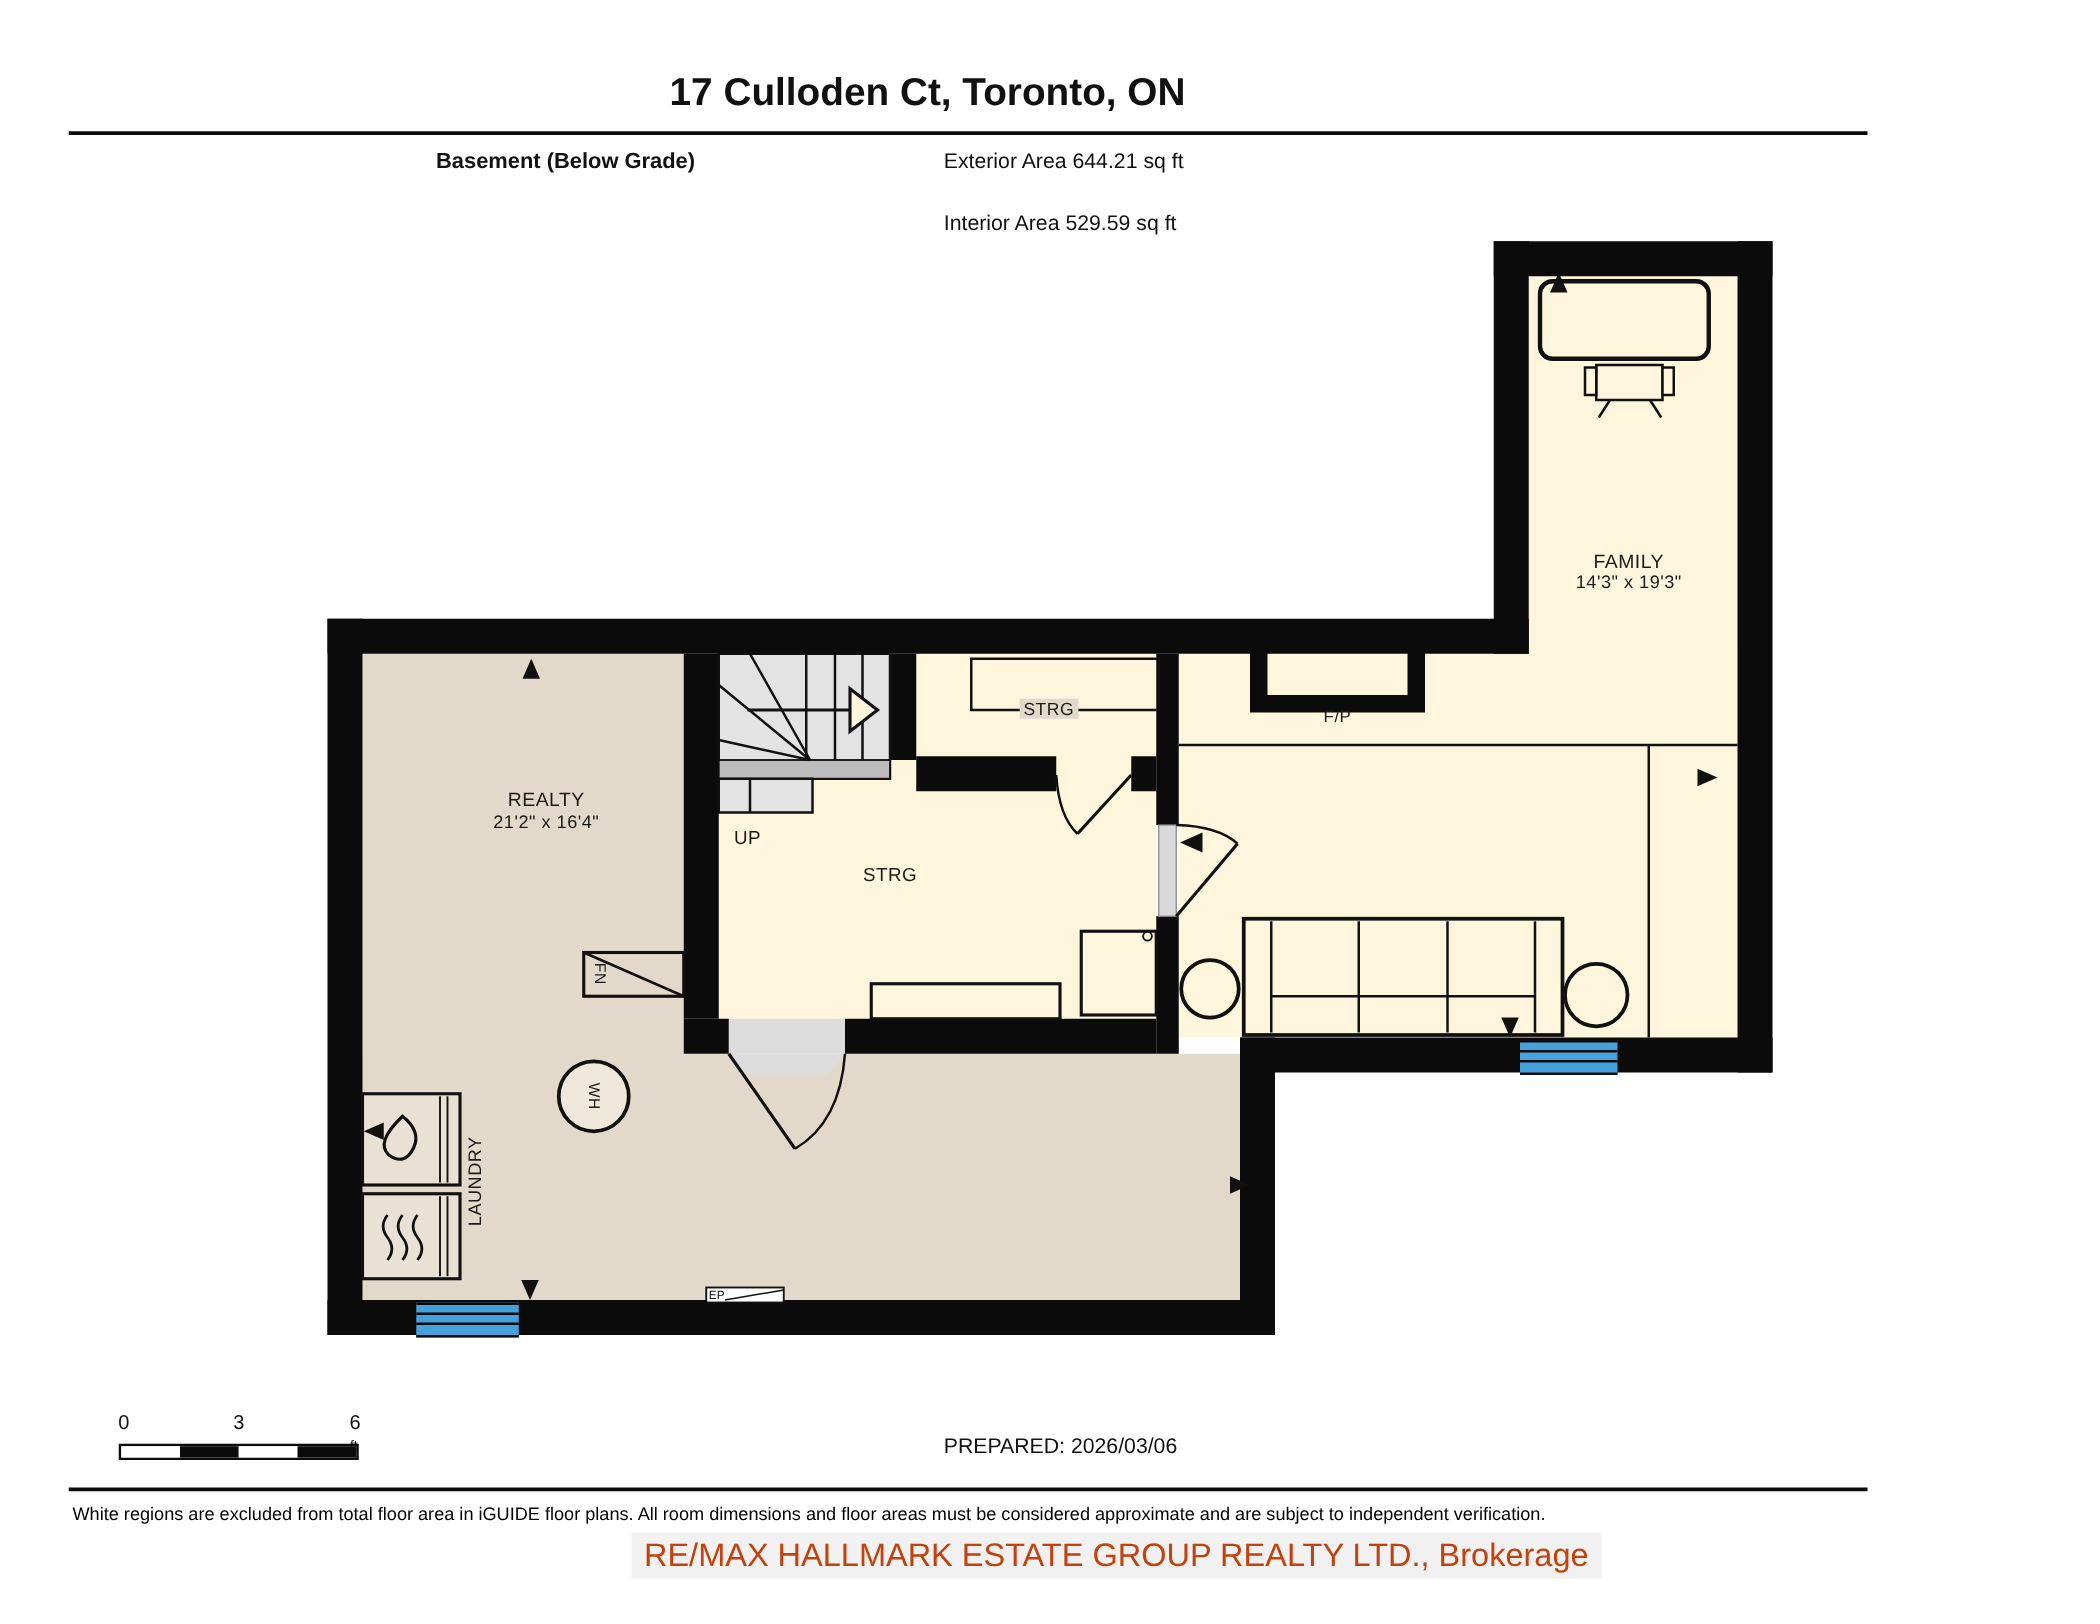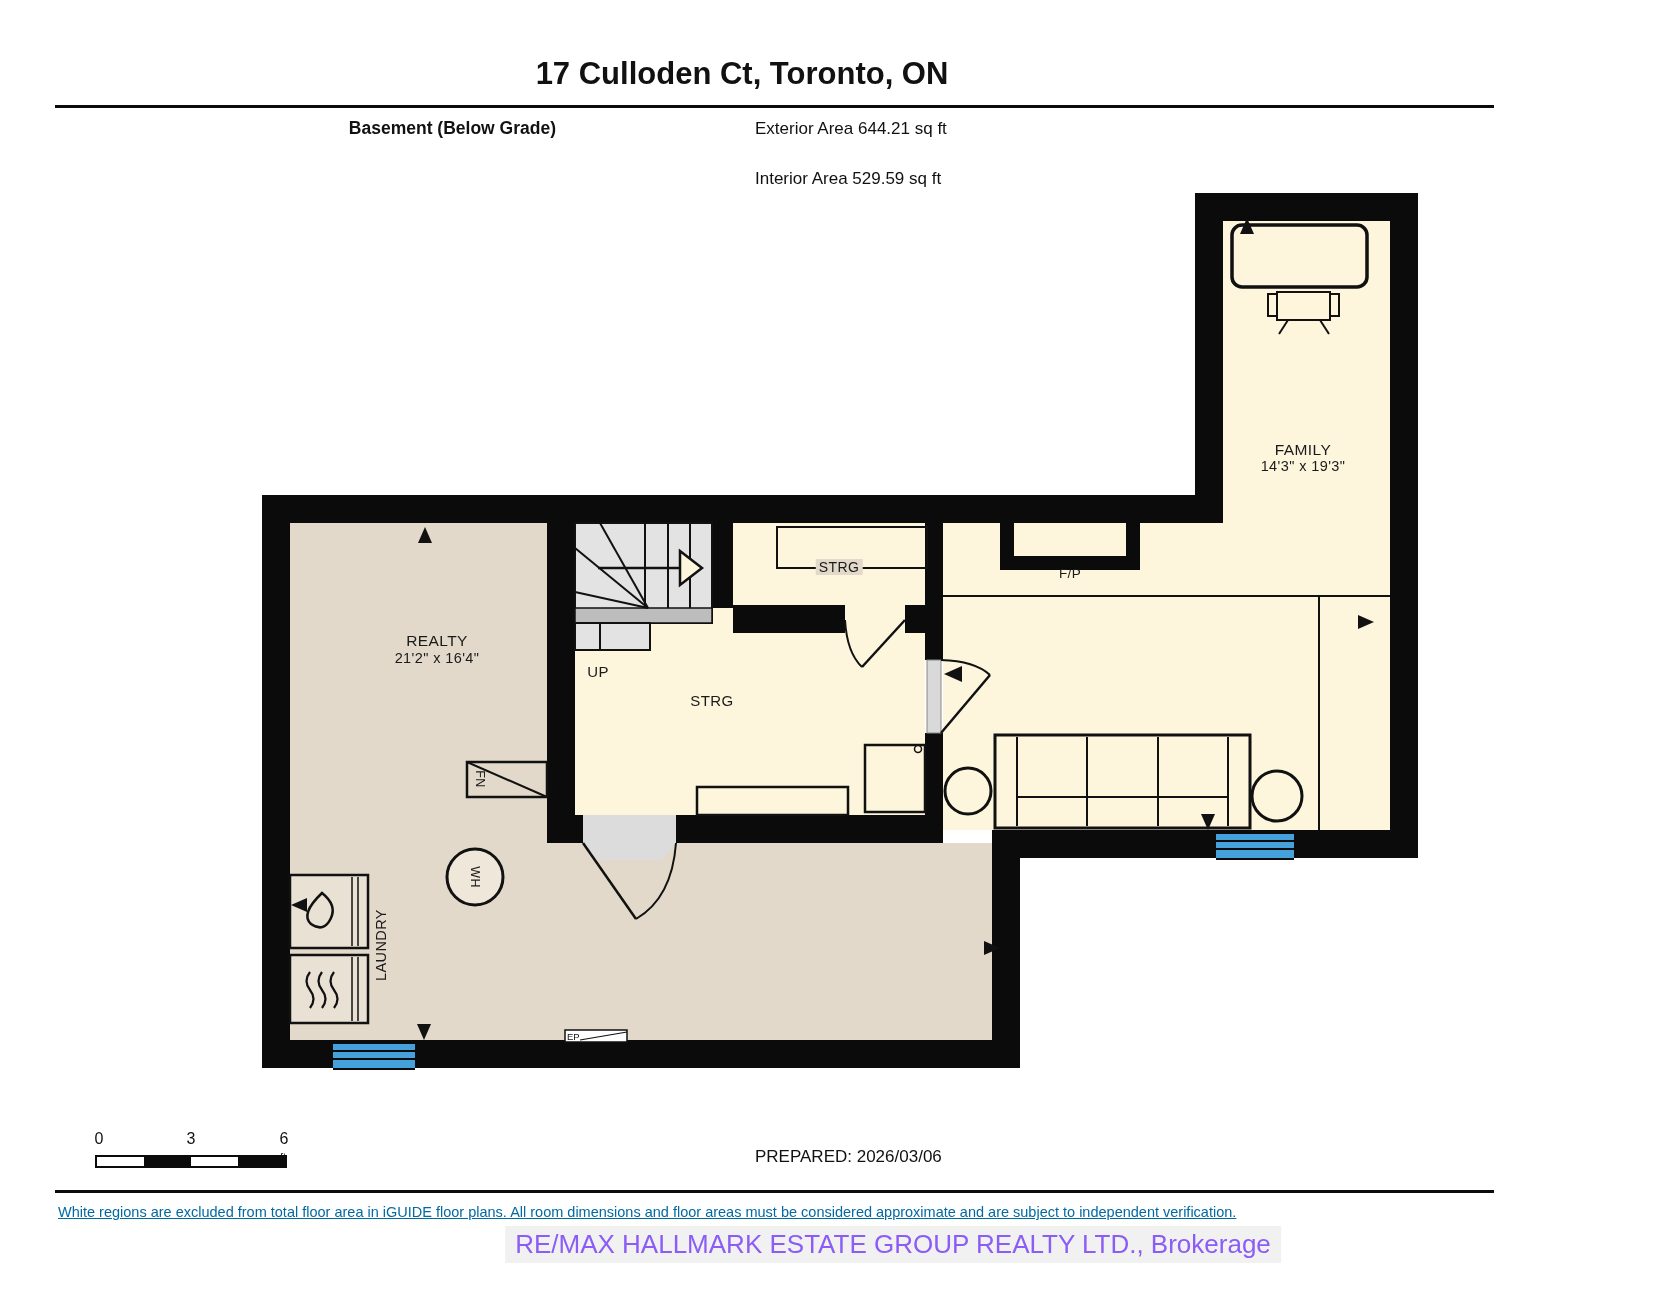--- a/index.html
+++ b/index.html
@@ -17,22 +17,22 @@
   .title{position:absolute;font-weight:bold;font-size:31px;transform:translateX(-50%);}
   .hline{position:absolute;background:#0b0b0b;height:3px;}
   .hdr-b{position:absolute;font-weight:bold;font-size:17.5px;}
   .hdr-r{position:absolute;font-size:17px;}
   .win{position:absolute;background:#45a1dc;border-top:2px solid #0b0b0b;border-bottom:2px solid #0b0b0b;}
   .win .bar{position:absolute;left:0;right:0;height:2px;background:#0b0b0b;}
   svg{position:absolute;left:0;top:0;}
   .scale-num{position:absolute;font-size:16px;transform:translateX(-50%);}
   .scale-bar{position:absolute;display:flex;border:2px solid #0b0b0b;height:9px;width:188px;}
   .scale-bar span{height:100%;}
-  .foot{position:absolute;font-size:14.5px;color:#0369a1;text-decoration:underline;}
-  .watermark{position:absolute;font-size:26px;color:#8b5cf6;background:#f1f1f1;
+  .foot{position:absolute;font-size:14.5px;color:#000000;}
+  .watermark{position:absolute;font-size:26px;color:#c2410c;background:#f1f1f1;
              padding:3px 10px;white-space:nowrap;transform:translateX(-50%);}
 </style>
 </head>
 <body>
 
 <div id="canvas">
 
   <div class="title" style="left:742px;top:56px;">17 Culloden Ct, Toronto, ON</div>
   <div class="hline" style="left:55px;top:105px;width:1570px;"></div>
   <div class="hdr-b" style="right:938px;top:118px;">Basement (Below Grade)</div>

